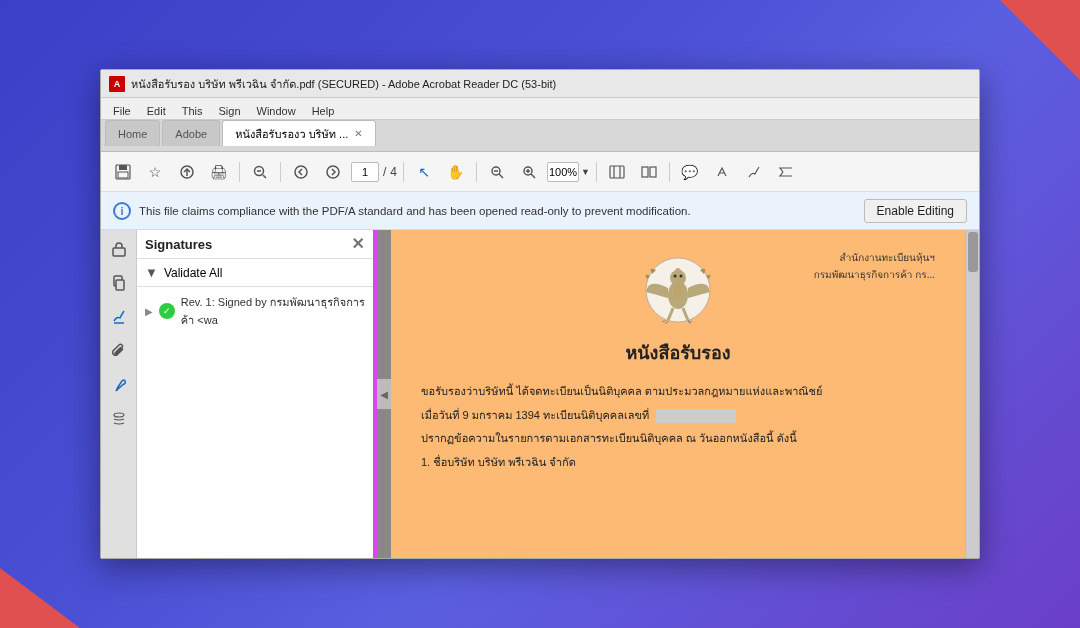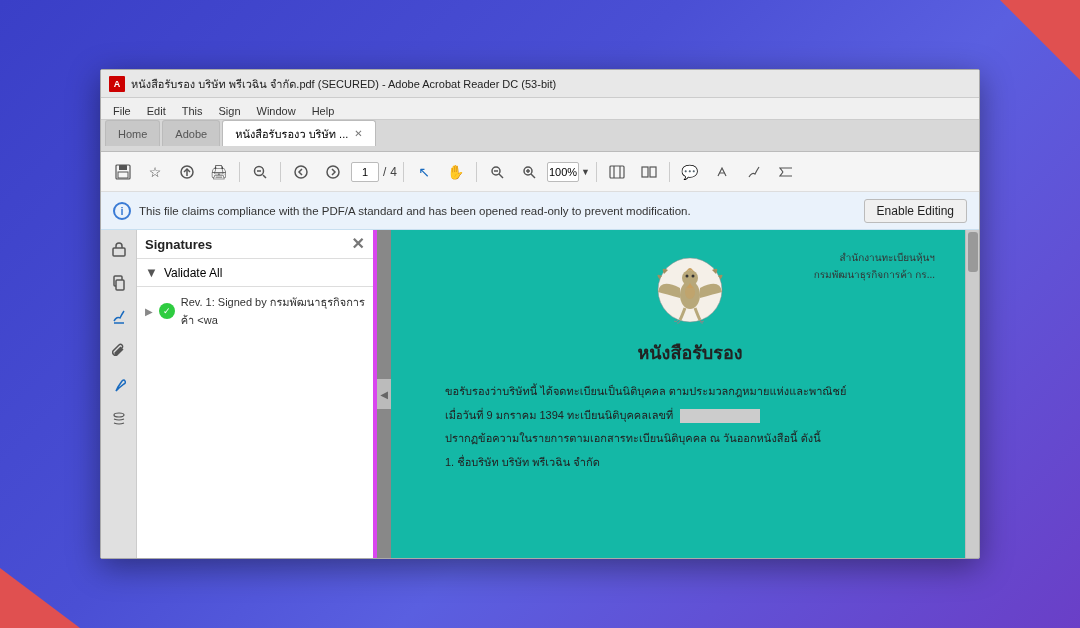--- a/index.html
+++ b/index.html
@@ -309,26 +309,25 @@
     .pdf-scroll-thumb {
       width: 10px;
       height: 40px;
       background: #999;
       margin: 2px auto;
       border-radius: 3px;
     }
     .pdf-page {
       position: absolute;
       left: 14px; top: 0; right: 14px; bottom: 0;
-      background: #14b8a6;
+      background: #fdba74;
       display: flex;
       flex-direction: column;
       align-items: center;
       overflow: hidden;
-      padding-left: 24px;
     }
     .pdf-content {
       width: 100%;
       height: 100%;
       padding: 20px 30px;
       position: relative;
     }
     
     .garuda-emblem {
       display: flex;

